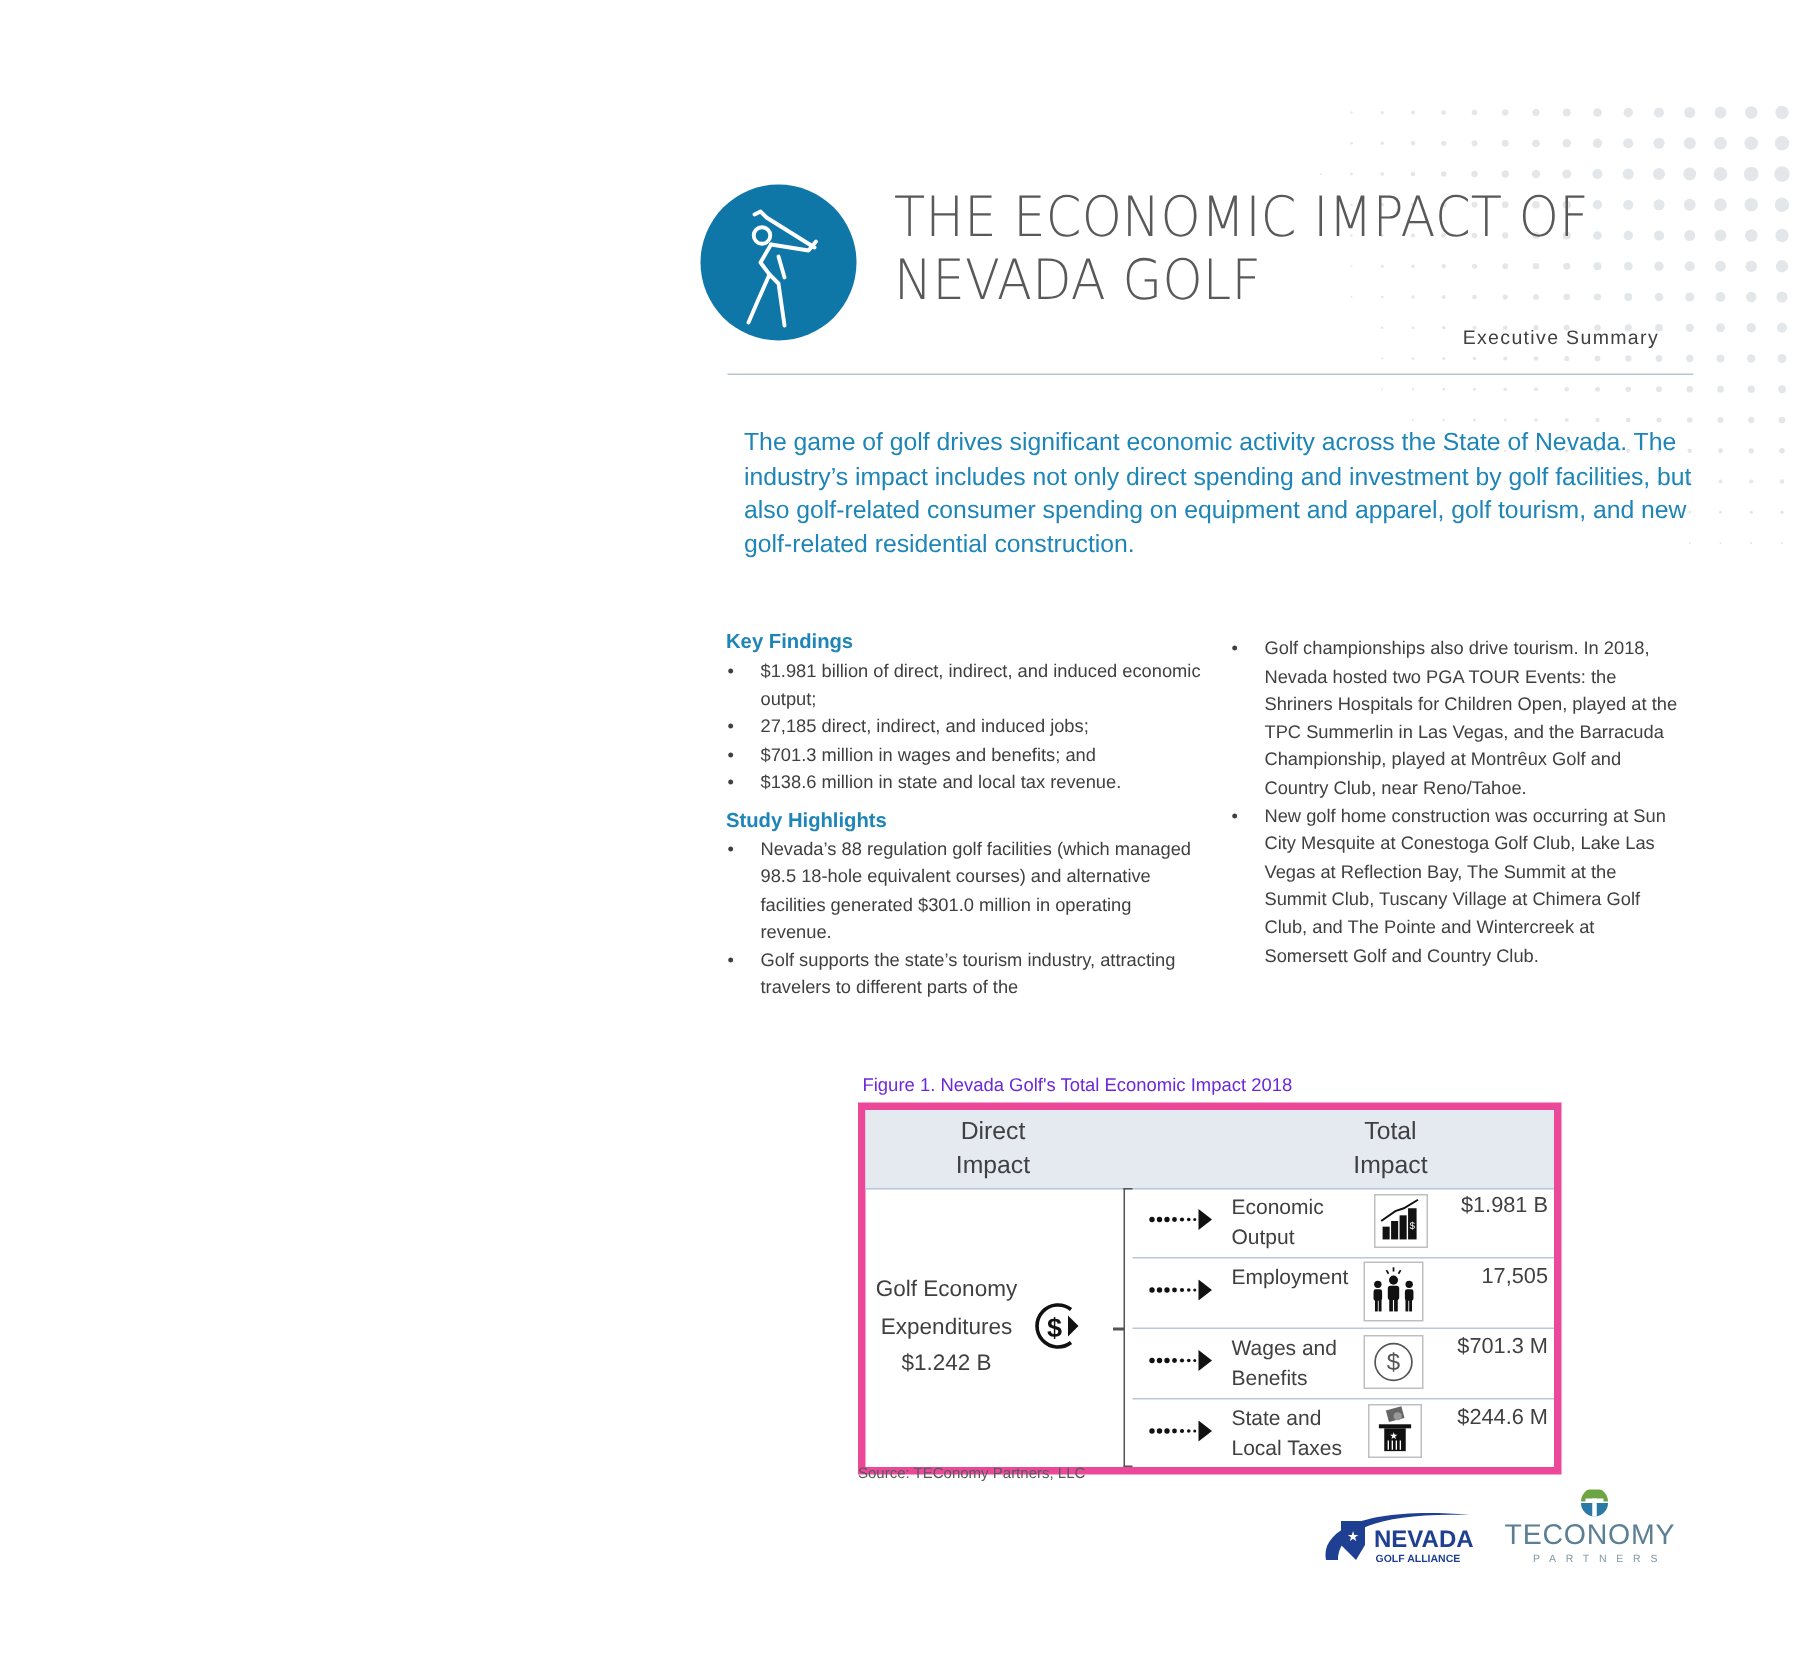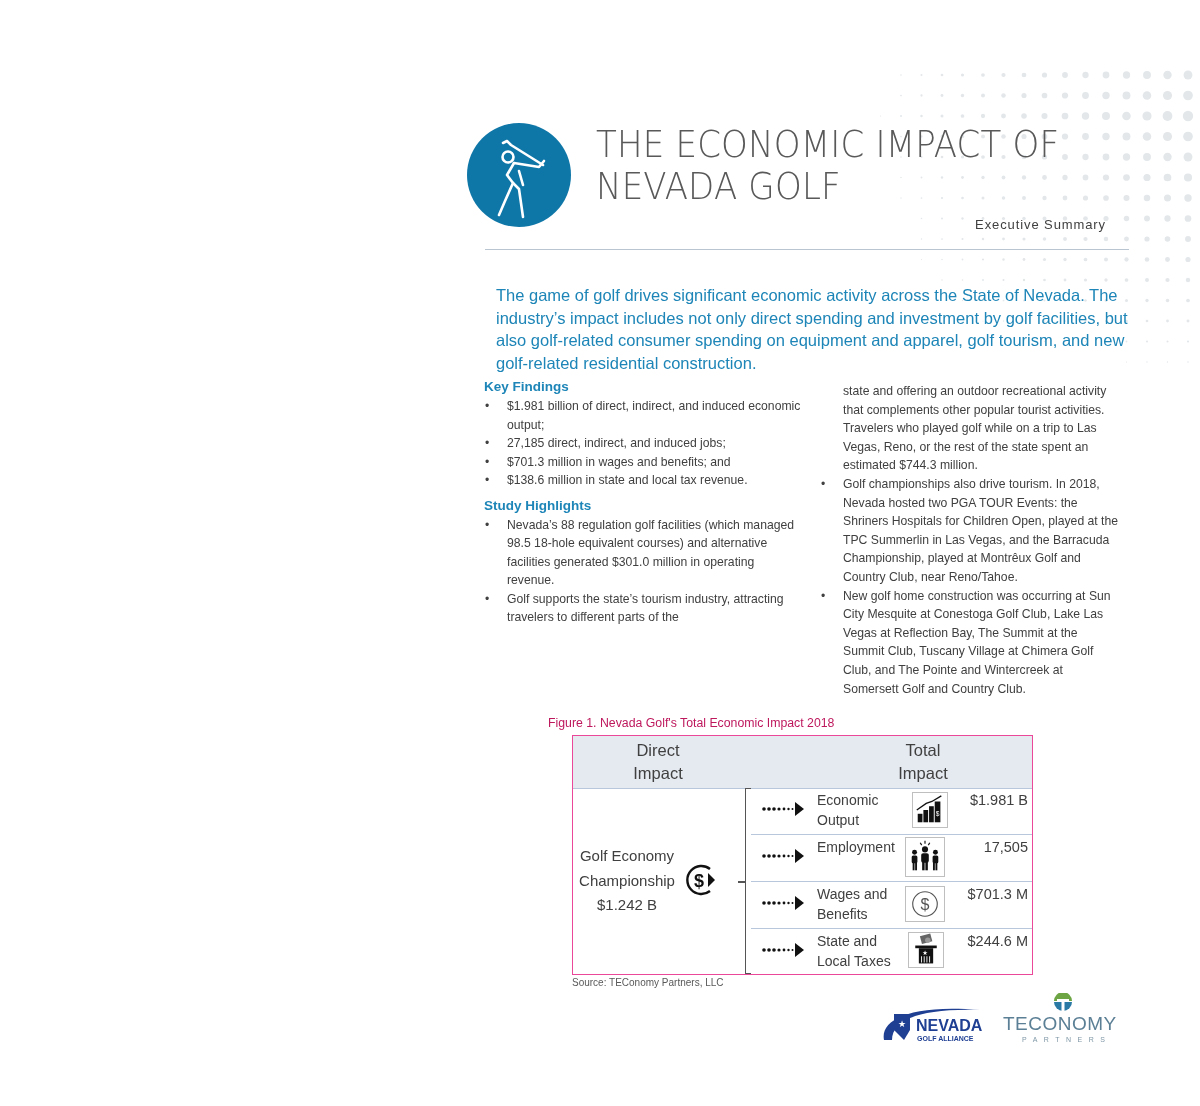--- a/index.html
+++ b/index.html
@@ -23,35 +23,35 @@
   }
   .subtitle {
     position: absolute; right: 94px; top: 217px;
     font-size: 13px; letter-spacing: 0.9px; color: #404040;
   }
   .rule { position: absolute; left: 485px; top: 249px; width: 644px; height: 1px; background: #b9c6d2; }
   .intro {
     position: absolute; left: 484px; top: 272px; width: 640px;
     font-size: 16.5px; line-height: 22.5px; color: #1d85b7; margin: 12px;
   }
-  .col { position: absolute; font-size: 12.2px; line-height: 18.6px; color: #404040; }
+  .col { position: absolute; font-size: 12.2px; line-height: 18.6px; color: #404040; margin-top: 41px; }
   .col-left { left: 484px; top: 377px; width: 320px; }
   .col-right { left: 820px; top: 382px; width: 300px; }
   .sec-head { color: #1d85b7; font-size: 13.5px; line-height: 19px; margin: 0 0 1px 0; }
   .col p { margin: 0; }
   .col-left p.body-p { line-height: 21px; margin-bottom: 4px; }
   ul.bul { list-style: none; margin: 0; padding: 0; }
   ul.bul li { position: relative; padding-left: 23px; }
   ul.bul li .dot { position: absolute; left: 1px; top: 0; }
   .findings li { line-height: 18.5px; }
   .highlights-head { margin-top: 6px; }
-  .fig-caption { position: absolute; left: 548px; top: 716px; font-size: 12.3px; color: #be185d; text-align: center; }
+  .fig-caption { position: absolute; left: 575px; top: 716px; font-size: 12.3px; color: #6d28d9; text-align: center; }
   .figure {
     position: absolute; left: 572px; top: 735px; width: 459px; height: 238px;
-    border: 1px solid #ec4899; background: #fff;
+    border: 5px solid #ec4899; background: #fff;
   }
   .fig-head { position: absolute; left: 0; top: 0; width: 459px; height: 52px; background: #e5eaf1; border-bottom: 1px solid #b9c7dc; }
   .fig-head .h { position: absolute; top: 3px; font-size: 16.5px; line-height: 23px; text-align: center; color: #404040; }
   .fig-head .h-direct { left: 30px; width: 110px; }
   .fig-head .h-total { left: 295px; width: 110px; }
   .direct-label { position: absolute; left: 0; top: 108px; width: 108px; text-align: center; font-size: 15px; line-height: 24.5px; color: #404040; }
   .cycle-icon { position: absolute; left: 111px; top: 127px; }
   .bracket { position: absolute; left: 172px; top: 52px; width: 6px; height: 186px; border: 1.6px solid #555; border-right: none; box-sizing: border-box; }
   .bracket-tick { position: absolute; left: 165px; top: 145px; width: 8px; height: 1.6px; background: #555; }
   .rows { position: absolute; left: 178px; top: 52px; width: 281px; }
@@ -301,21 +301,20 @@
   </ul>
   <h3 class="sec-head highlights-head">Study Highlights</h3>
   <ul class="bul">
     <li><span class="dot">•</span><span>Nevada’s 88 regulation golf facilities (which managed 98.5 18-hole equivalent courses) and alternative facilities generated $301.0 million in operating revenue.</span></li>
     <li><span class="dot">•</span><span>Golf supports the state’s tourism industry, attracting travelers to different parts of the</span></li>
   </ul>
 </div>
 
 <div class="col col-right">
   <ul class="bul">
-    <li><span>state and offering an outdoor recreational activity that complements other popular tourist activities. Travelers who played golf while on a trip to Las Vegas, Reno, or the rest of the state spent an estimated $744.3 million.</span></li>
     <li><span class="dot">•</span><span>Golf championships also drive tourism. In 2018, Nevada hosted two PGA TOUR Events: the Shriners Hospitals for Children Open, played at the TPC Summerlin in Las Vegas, and the Barracuda Championship, played at Montrêux Golf and Country Club, near Reno/Tahoe.</span></li>
     <li><span class="dot">•</span><span>New golf home construction was occurring at Sun City Mesquite at Conestoga Golf Club, Lake Las Vegas at Reflection Bay, The Summit at the Summit Club, Tuscany Village at Chimera Golf Club, and The Pointe and Wintercreek at Somersett Golf and Country Club.</span></li>
   </ul>
 </div>
 
 <div class="fig-caption">Figure 1.  Nevada Golf's Total Economic Impact 2018</div>
 
 <div class="figure">
   <div class="fig-head">
     <div class="h h-direct">
@@ -323,21 +322,21 @@
       <span>Impact</span>
     </div>
     <div class="h h-total">
       <span>Total</span><br>
       <span>Impact</span>
     </div>
   </div>
 
   <div class="direct-label">
     <span>Golf Economy</span><br>
-    <span>Championship</span><br>
+    <span>Expenditures</span><br>
     <span>$1.242 B</span>
   </div>
   <svg class="cycle-icon" width="34" height="34" viewBox="0 0 34 34">
     <path d="M26 6 A14 14 0 1 0 26 28" fill="none" stroke="#111" stroke-width="2.4"></path>
     <path d="M24 10 L31 17 L24 24 Z" fill="#111"></path>
     <text x="15" y="24" font-size="18" font-weight="bold" text-anchor="middle" fill="#111" font-family="Liberation Sans, sans-serif">$</text>
   </svg>
   <div class="bracket"></div>
   <div class="bracket-tick"></div>
 

